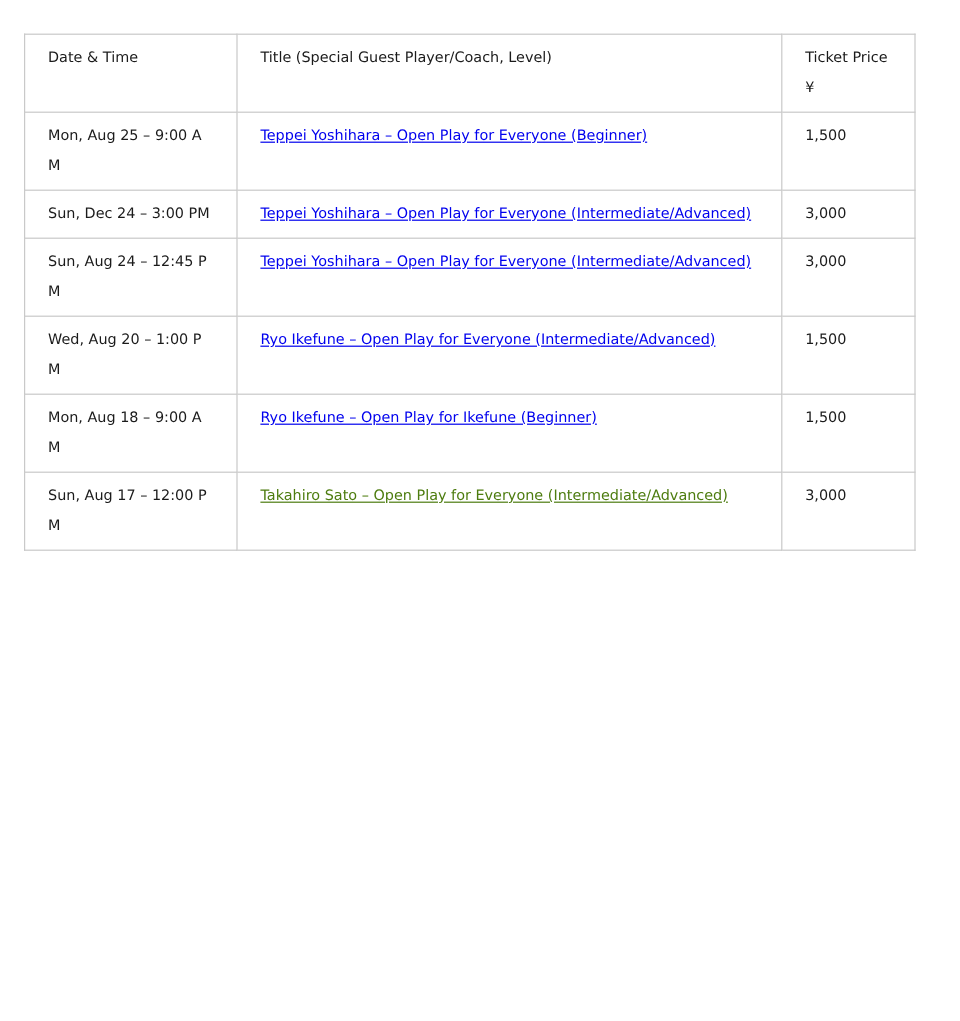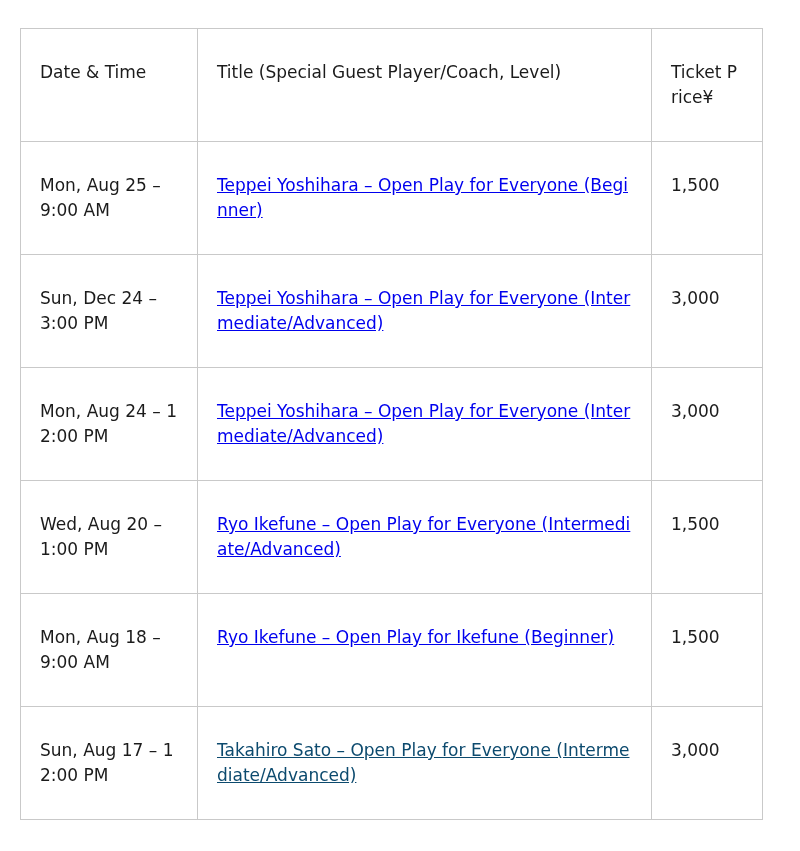--- a/index.html
+++ b/index.html
@@ -20,22 +20,22 @@
     table-layout: fixed;
     width: 742px;
     background: #ffffff;
   }
   table.events col.c-date  { width: 177px; }
   table.events col.c-title { width: 454px; }
   table.events col.c-price { width: 111px; }
   table.events th,
   table.events td {
     border: 1px solid #c9c9c9;
-    padding: 31px 19px;
-    font-size: 17px;
+    padding: 7px 19px;
+    font-size: 12px;
     line-height: 25px;
     font-weight: normal;
     text-align: left;
     vertical-align: top;
     word-break: break-all;
     overflow-wrap: break-word;
     color: #1b1b1b;
   }
   table.events a.event-link {
     text-decoration: underline;
@@ -63,33 +63,33 @@
         <td>Mon, Aug 25 – 9:00 AM</td>
         <td><a class="event-link" href="#" style="color: rgb(0, 0, 238);">Teppei Yoshihara – Open Play for Everyone (Beginner)</a></td>
         <td>1,500</td>
       </tr>
       <tr>
         <td>Sun, Dec 24 – 3:00 PM</td>
         <td><a class="event-link" href="#" style="color: rgb(0, 0, 238);">Teppei Yoshihara – Open Play for Everyone (Intermediate/Advanced)</a></td>
         <td>3,000</td>
       </tr>
       <tr>
-        <td>Mon, Aug 24 – 12:00 PM</td>
+        <td>Sun, Aug 24 – 12:45 PM</td>
         <td><a class="event-link" href="#" style="color: rgb(0, 0, 238);">Teppei Yoshihara – Open Play for Everyone (Intermediate/Advanced)</a></td>
         <td>3,000</td>
       </tr>
       <tr>
         <td>Wed, Aug 20 – 1:00 PM</td>
         <td><a class="event-link" href="#" style="color: rgb(0, 0, 238);">Ryo Ikefune – Open Play for Everyone (Intermediate/Advanced)</a></td>
         <td>1,500</td>
       </tr>
       <tr>
         <td>Mon, Aug 18 – 9:00 AM</td>
         <td><a class="event-link" href="#" style="color: rgb(0, 0, 238);">Ryo Ikefune – Open Play for Ikefune (Beginner)</a></td>
         <td>1,500</td>
       </tr>
       <tr>
         <td>Sun, Aug 17 – 12:00 PM</td>
-        <td><a class="event-link" href="#" style="color: #0c4a6e;">Takahiro Sato – Open Play for Everyone (Intermediate/Advanced)</a></td>
+        <td><a class="event-link" href="#" style="color: #4d7c0f;">Takahiro Sato – Open Play for Everyone (Intermediate/Advanced)</a></td>
         <td>3,000</td>
       </tr>
     </tbody>
 </table>
 
 </body></html>

